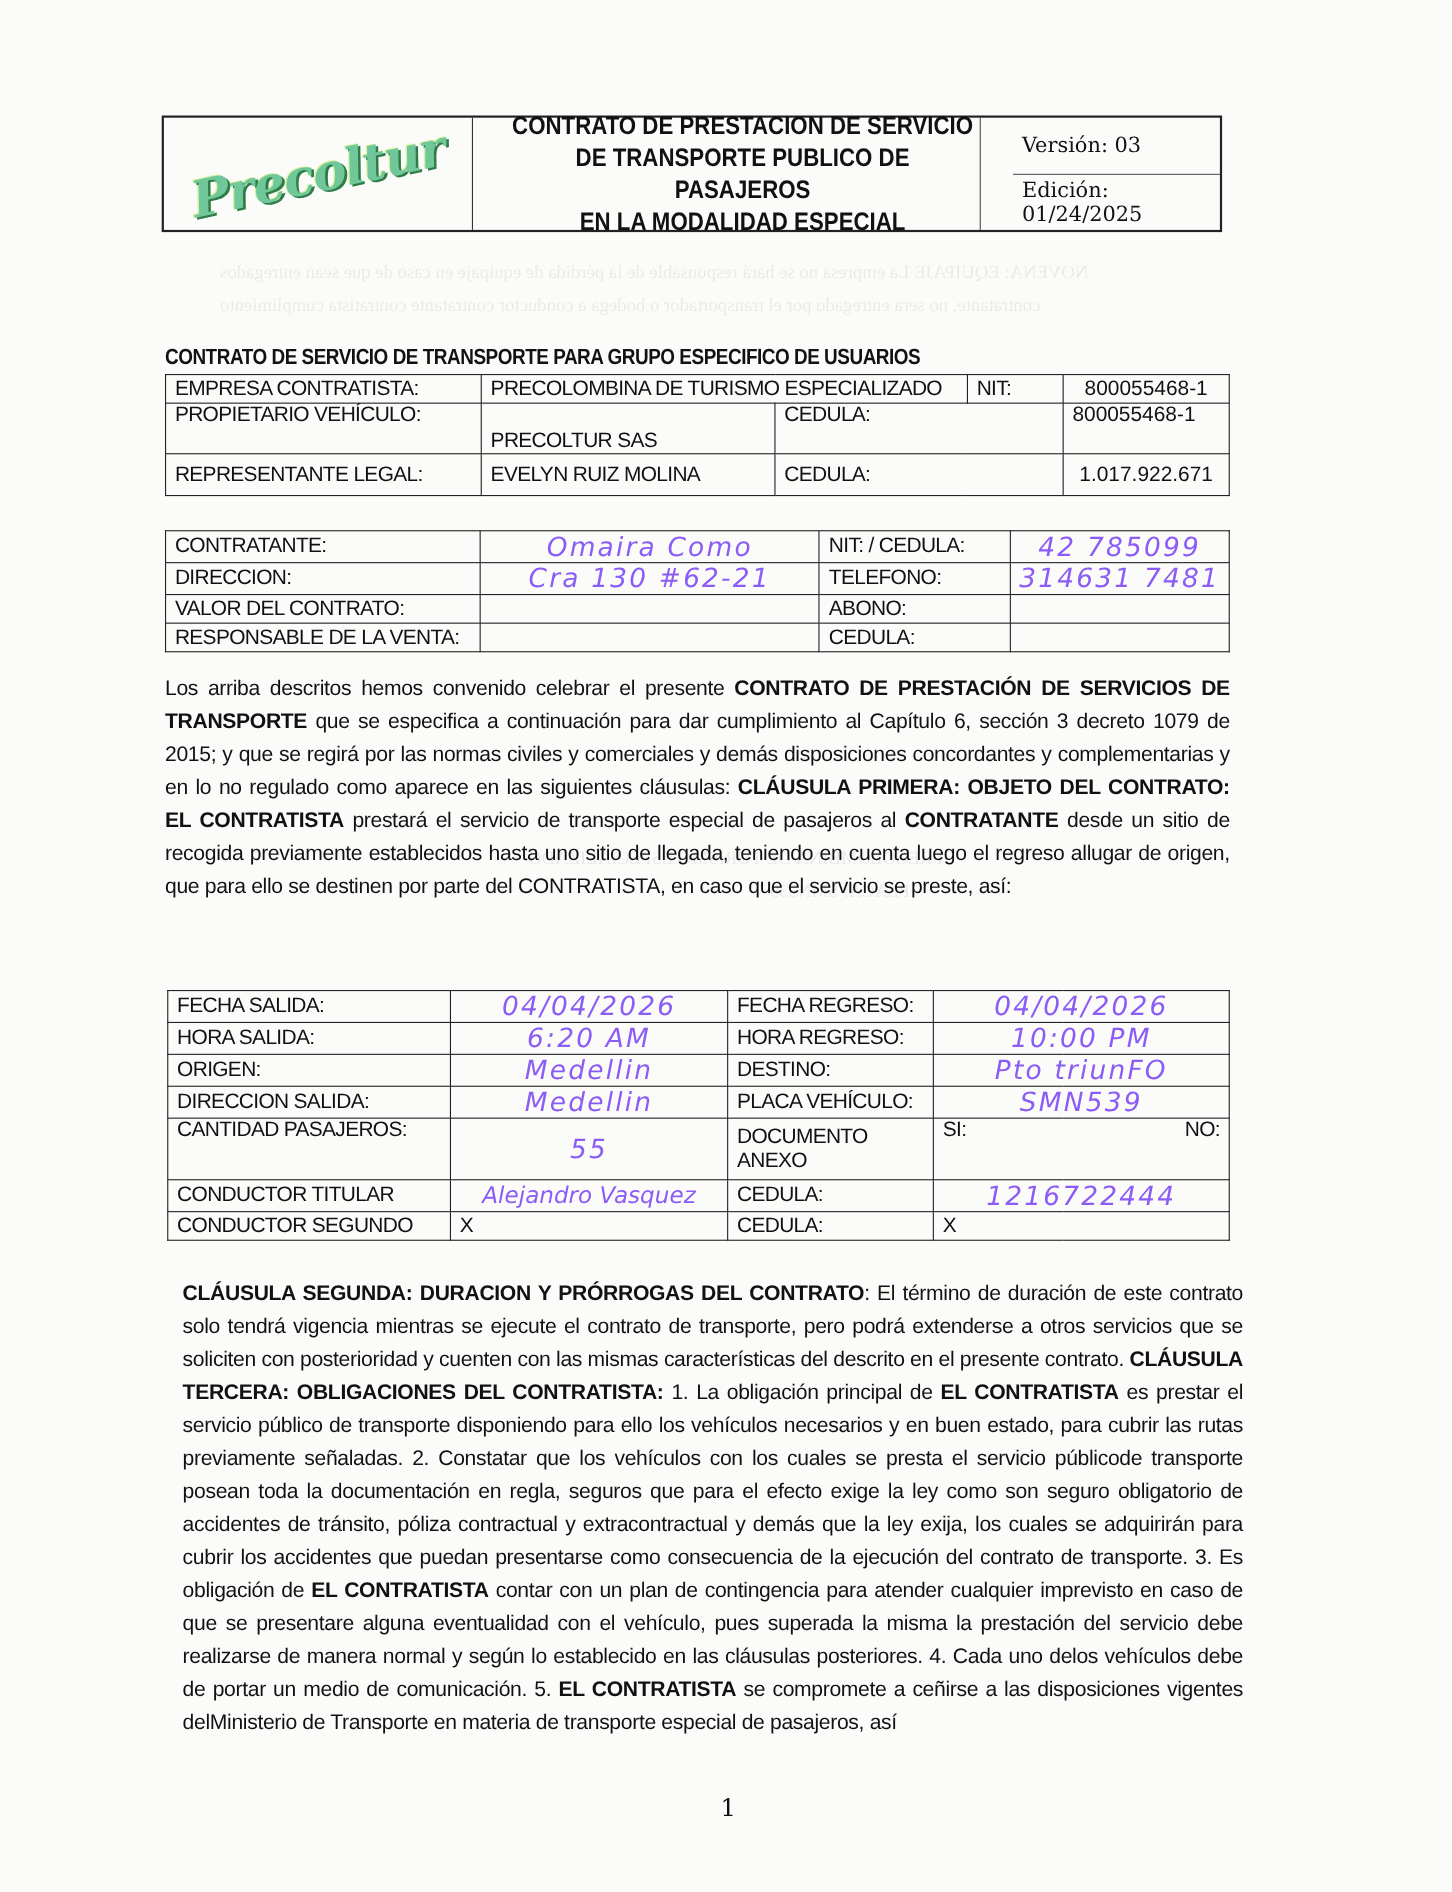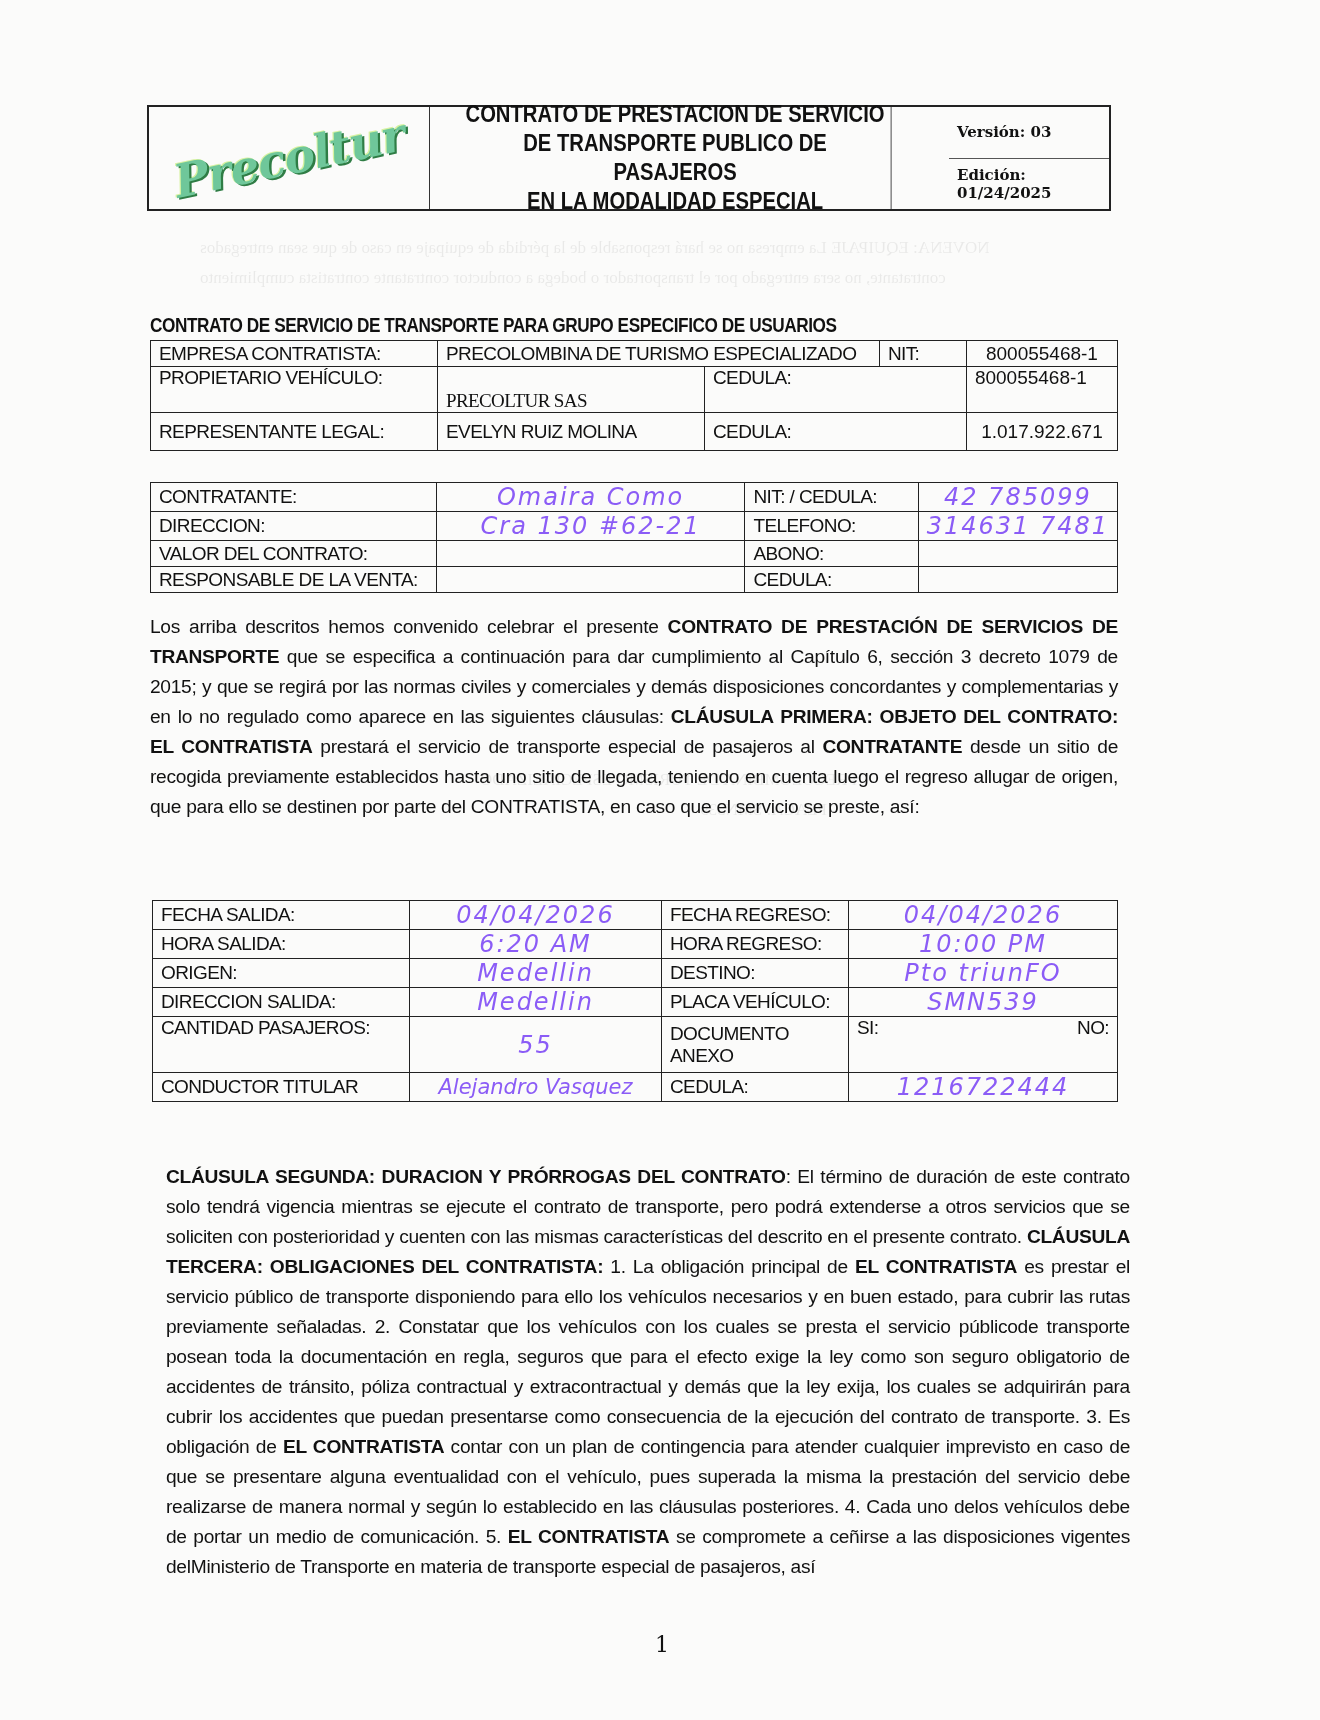--- a/index.html
+++ b/index.html
@@ -3,21 +3,21 @@
 <meta charset="utf-8">
 <style>
   html,body{margin:0;padding:0;}
   body{width:1320px;height:1720px;background:#fbfbfa;position:relative;overflow:hidden;font-family:"Liberation Serif",serif;color:#111;}
   .ghost{position:absolute;color:rgba(0,0,0,0.07);font-family:"Liberation Serif",serif;font-size:17px;white-space:nowrap;transform:scaleX(-1);}
   .hdr{position:absolute;left:147px;top:105px;width:964px;height:106px;border:2px solid #222;display:flex;box-sizing:border-box;}
   .hdr .logo{width:280px;border-right:1.5px solid #333;display:flex;align-items:center;justify-content:center;}
   .hdr .logo span{font-family:"DejaVu Serif",serif;font-style:italic;font-weight:bold;font-size:46px;color:#6fc79a;text-shadow:2px 2px 0 #2f7d45,-1px -1px 0 #d7f2a0;transform:rotate(-12deg);letter-spacing:-1px;}
   .hdr .title{width:490px;border-right:1.5px solid #333;display:flex;flex-direction:column;justify-content:center;align-items:center;font-family:"Liberation Sans Narrow","Liberation Sans",sans-serif;font-weight:bold;font-size:23px;line-height:29px;text-align:center;transform:scaleX(0.88);}
   .hdr .meta{flex:1;display:flex;flex-direction:column;}
-  .hdr .meta div{flex:1;display:flex;align-items:center;padding-left:8px;font-weight:bold;font-size:15px;font-family:"DejaVu Serif",serif;margin-left:28px;}
+  .hdr .meta div{flex:1;display:flex;align-items:center;padding-left:8px;font-weight:normal;font-size:19px;font-family:"DejaVu Serif",serif;}
   .hdr .meta div:first-child{border-bottom:1.5px solid #555;}
   .sec-title{position:absolute;left:150px;top:314px;font-family:"Liberation Sans",sans-serif;font-weight:bold;font-size:20px;transform:scaleX(0.86);transform-origin:left;letter-spacing:-0.5px;}
   table{border-collapse:collapse;position:absolute;}
   td{border:1.5px solid #222;padding:0 8px;font-size:19px;font-family:"Liberation Sans",sans-serif;white-space:nowrap;}
   td.lbl{font-family:"Liberation Sans Narrow","Liberation Sans",sans-serif;letter-spacing:-0.6px;}
   .hand{font-family:"DejaVu Sans",sans-serif;font-size:24px;color:#8b5cf6;font-style:italic;letter-spacing:2px;text-align:center;}
   .para{position:absolute;font-family:"Liberation Sans",sans-serif;font-size:19.2px;line-height:30px;text-align:justify;letter-spacing:-0.3px;}
   .para b{font-weight:bold;}
   .pnum{position:absolute;left:655px;top:1632px;font-size:22px;font-family:"DejaVu Serif",serif;}
 </style>
@@ -49,21 +49,21 @@
 <table style="left:150px;top:340px;width:968px;">
   <tbody>
       <tr style="height:26px;">
     <td class="lbl" style="width:270px;">EMPRESA CONTRATISTA:</td>
     <td class="lbl" colspan="2">PRECOLOMBINA DE TURISMO ESPECIALIZADO</td>
     <td class="lbl" style="width:70px;">NIT:</td>
     <td style="text-align:center;">800055468-1</td>
   </tr>
   <tr style="height:46px;">
     <td class="lbl" style="vertical-align:top;">PROPIETARIO VEHÍCULO:</td>
-    <td class="lbl" style="vertical-align:bottom;width:250px;font-family:Liberation Serif, serif;">PRECOLTUR SAS</td>
+    <td class="lbl" style="vertical-align:bottom;width:250px;">PRECOLTUR SAS</td>
     <td class="lbl" colspan="2" style="vertical-align:top;">CEDULA:</td>
     <td style="vertical-align:top;">800055468-1</td>
   </tr>
   <tr style="height:38px;padding-left:43px;">
     <td class="lbl">REPRESENTANTE LEGAL:</td>
     <td class="lbl">EVELYN RUIZ MOLINA</td>
     <td class="lbl" colspan="2">CEDULA:</td>
     <td style="text-align:center;">1.017.922.671</td>
   </tr>
 </tbody>
@@ -134,20 +134,26 @@
     <td class="lbl" style="white-space:normal;width:150px;">DOCUMENTO ANEXO</td>
     <td class="lbl" style="vertical-align:top;border-right:none;"><span>SI:</span></td>
     <td class="lbl" style="vertical-align:top;border-left:none;text-align:right;"><span>NO:</span></td>
   </tr>
   <tr style="height:26px;">
     <td class="lbl">CONDUCTOR TITULAR</td>
     <td class="hand" style="font-size:21px;letter-spacing:0;">Alejandro Vasquez</td>
     <td class="lbl">CEDULA:</td>
     <td class="hand" colspan="2">1216722444</td>
   </tr>
+  <tr style="height:26px;">
+    <td class="lbl">CONDUCTOR SEGUNDO</td>
+    <td class="lbl">X</td>
+    <td class="lbl">CEDULA:</td>
+    <td class="lbl" colspan="2">X</td>
+  </tr>
 </tbody>
   </table>
 
 <div class="para" style="left:166px;top:1162px;width:964px;">
   <b>CLÁUSULA SEGUNDA: DURACION Y PRÓRROGAS DEL CONTRATO</b><span>: El término de duración de este contrato solo tendrá vigencia mientras se ejecute el contrato de transporte, pero podrá extenderse a otros servicios que se soliciten con posterioridad y cuenten con las mismas características del descrito en el presente contrato. </span><b>CLÁUSULA TERCERA: OBLIGACIONES DEL CONTRATISTA:</b><span> 1. La obligación principal de </span><b>EL CONTRATISTA</b><span> es prestar el servicio público de transporte disponiendo para ello los vehículos necesarios y en buen estado, para cubrir las rutas previamente señaladas.  2. Constatar que los vehículos con los cuales se presta el servicio públicode transporte posean toda la documentación en regla, seguros que para el efecto exige la ley como son seguro obligatorio de accidentes de tránsito, póliza contractual y extracontractual y demás que la ley exija, los cuales se adquirirán para cubrir los accidentes que puedan presentarse como consecuencia de la ejecución del contrato de transporte. 3. Es obligación de </span><b>EL CONTRATISTA</b><span> contar con un plan de contingencia para atender cualquier imprevisto en caso de que se presentare alguna eventualidad con el vehículo, pues superada la misma la prestación del servicio debe realizarse de manera normal y según lo establecido en las cláusulas posteriores. 4. Cada uno delos vehículos debe de portar un medio de comunicación. 5. </span><b>EL CONTRATISTA</b><span> se compromete a ceñirse a las disposiciones vigentes delMinisterio de Transporte en materia de transporte especial de pasajeros, así</span>
 </div>
 
 <div class="pnum">1</div>
 
 </body></html>

